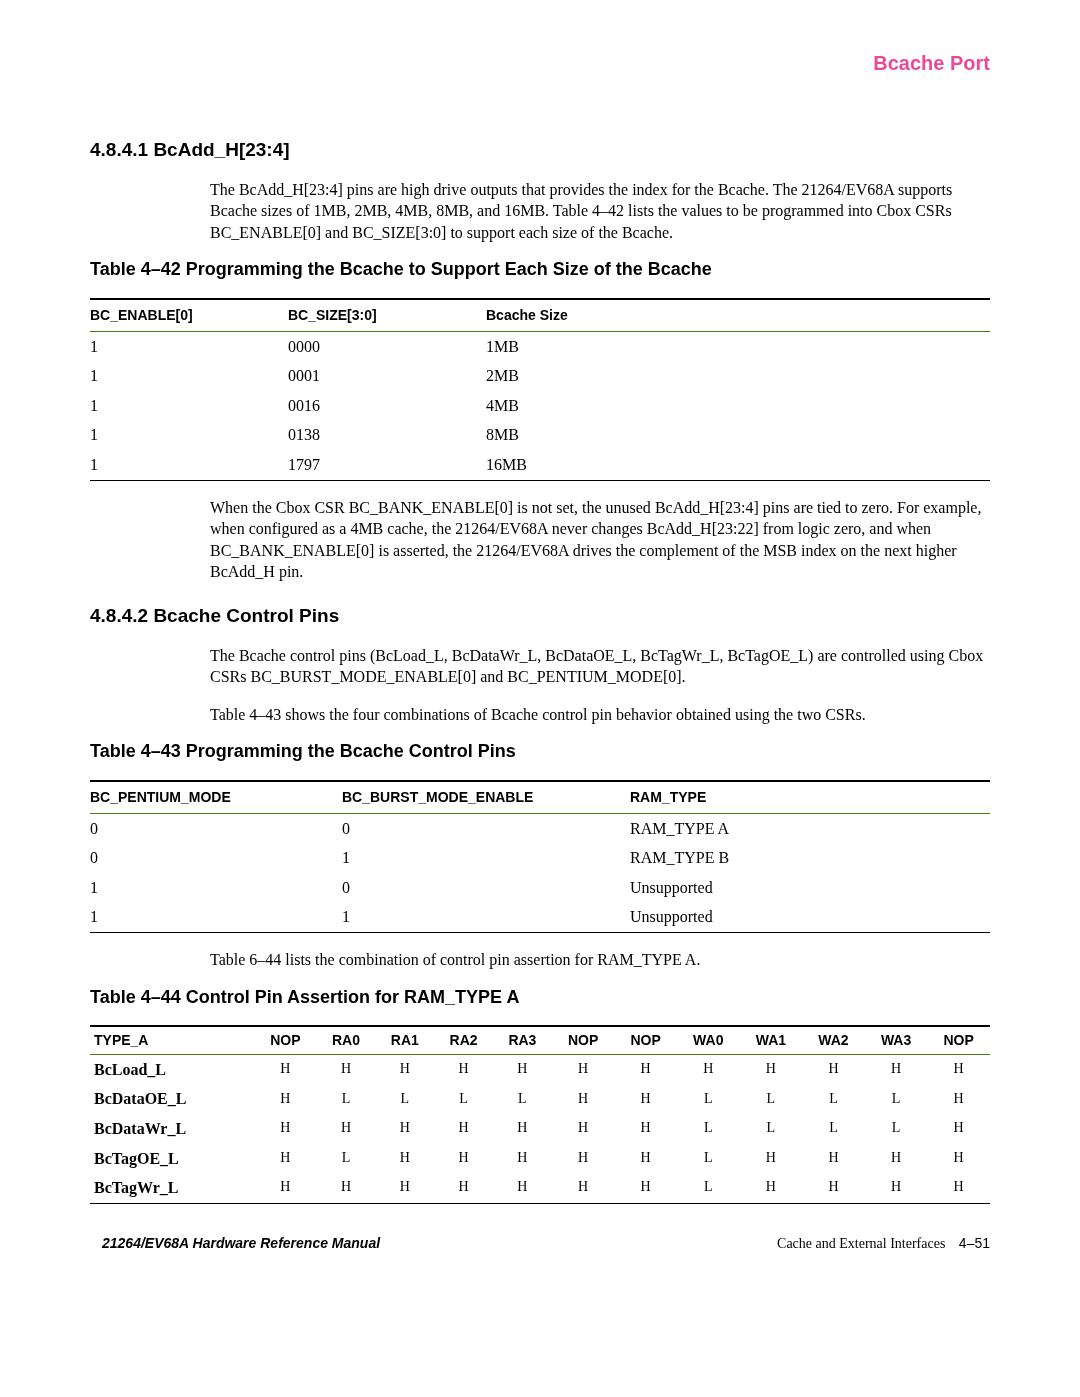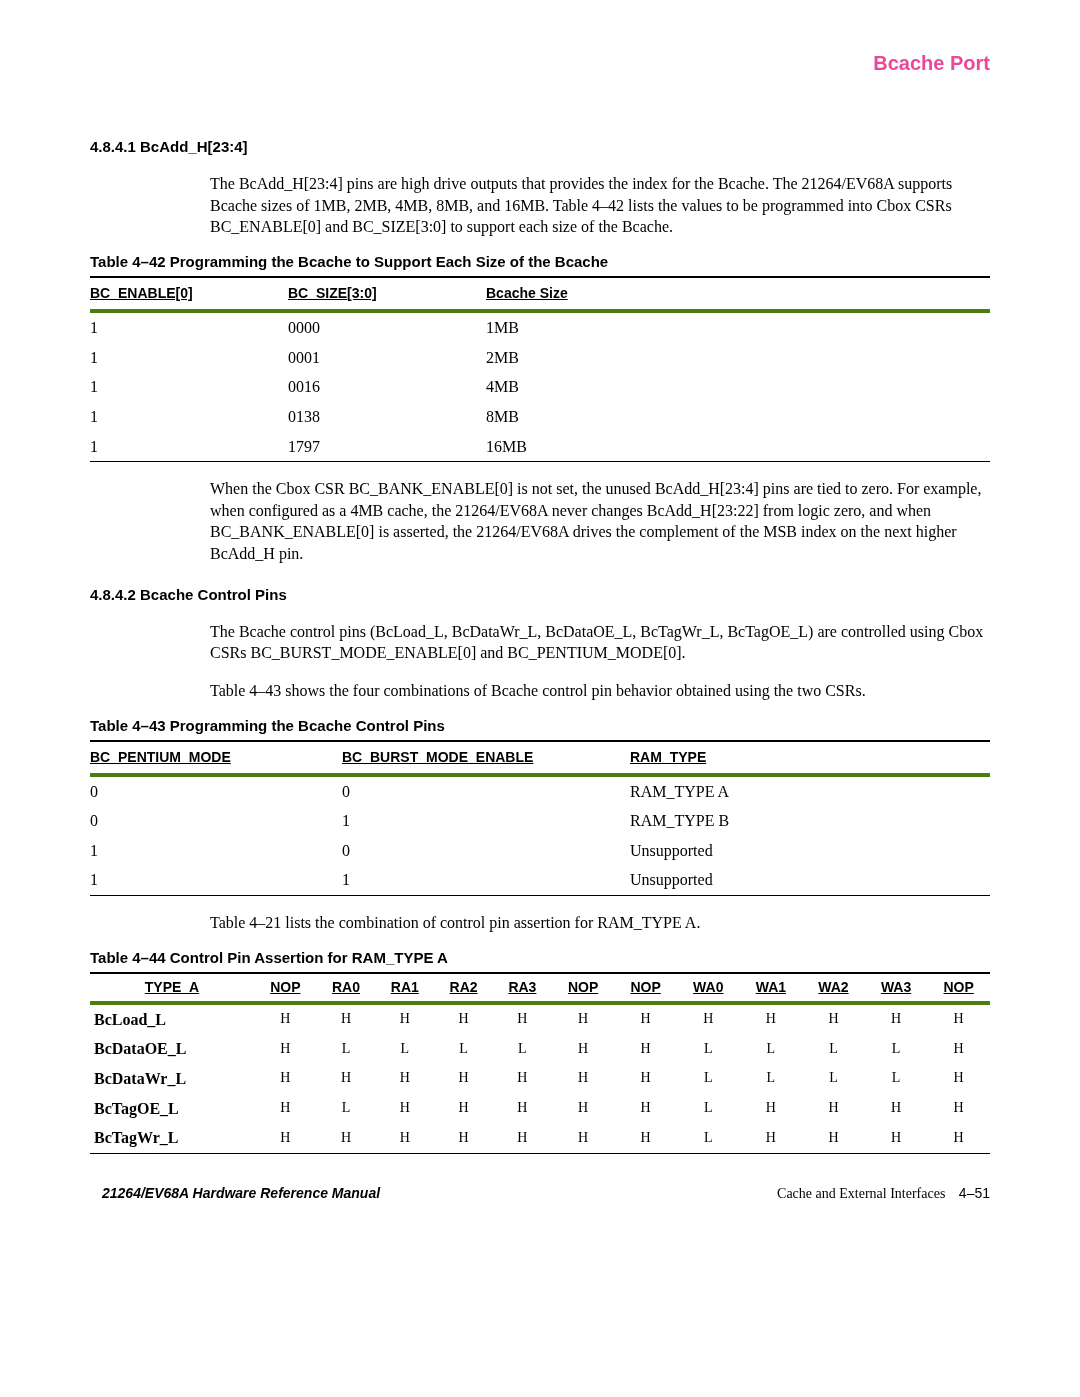--- a/index.html
+++ b/index.html
@@ -16,52 +16,51 @@
     text-align: right;
     color: #ec4899;
     font-family: Arial, Helvetica, sans-serif;
     font-weight: bold;
     font-size: 20px;
     margin-bottom: 60px;
   }
   .section-heading {
     font-family: Arial, Helvetica, sans-serif;
     font-weight: bold;
-    font-size: 15px;
+    font-size: 19px;
     margin-top: 20px;
     margin-bottom: 10px;
   }
   .body-para {
     margin-left: 120px;
     margin-right: 0;
     margin-bottom: 14px;
     text-align: left;
   }
   .table-caption {
     font-family: Arial, Helvetica, sans-serif;
     font-weight: bold;
-    font-size: 15px;
+    font-size: 18px;
     margin-top: 10px;
     border-bottom: 2px solid #000;
-    padding-bottom: 4px;
+    padding-bottom: 16px;
     margin-bottom: 0;
   }
   table {
     border-collapse: collapse;
     width: 100%;
     margin-bottom: 14px;
   }
   th {
     font-family: Arial, Helvetica, sans-serif;
     font-weight: bold;
     font-size: 14px;
     text-align: left;
     padding: 6px 8px 6px 0;
-    border-bottom: 4px solid #4d7c0f;
-    text-decoration: underline;
+    border-bottom: 1px solid #4d7c0f;
   }
   td {
     font-family: "Times New Roman", Times, serif;
     font-size: 16px;
     text-align: left;
     padding: 4px 8px 4px 0;
   }
   table.data-table tbody tr:last-child td {
     border-bottom: 1px solid #000;
   }
@@ -72,21 +71,20 @@
   }
   table.pin-table th:first-child, table.pin-table td:first-child {
     text-align: left;
     font-family: "Times New Roman", Times, serif;
     font-weight: bold;
     font-size: 16px;
   }
   table.pin-table th:first-child {
     font-family: Arial, Helvetica, sans-serif;
     font-size: 14px;
-    text-align: center;
   }
   .footer {
     display: flex;
     justify-content: space-between;
     margin-top: 30px;
     font-size: 14px;
   }
   .footer-left {
     font-style: italic;
     font-weight: bold;
@@ -199,21 +197,21 @@
         <td>Unsupported</td>
       </tr>
       <tr>
         <td>1</td>
         <td>1</td>
         <td>Unsupported</td>
       </tr>
     </tbody>
 </table>
 
-<p class="body-para">Table 4–21 lists the combination of control pin assertion for RAM_TYPE A.</p>
+<p class="body-para">Table 6–44 lists the combination of control pin assertion for RAM_TYPE A.</p>
 
 <div class="table-caption">Table 4–44  Control Pin Assertion for RAM_TYPE A</div>
 <table class="data-table pin-table">
   <thead>
       <tr id="t44head">
         <th>TYPE_A</th>
         <th>NOP</th>
         <th>RA0</th>
         <th>RA1</th>
         <th>RA2</th>

